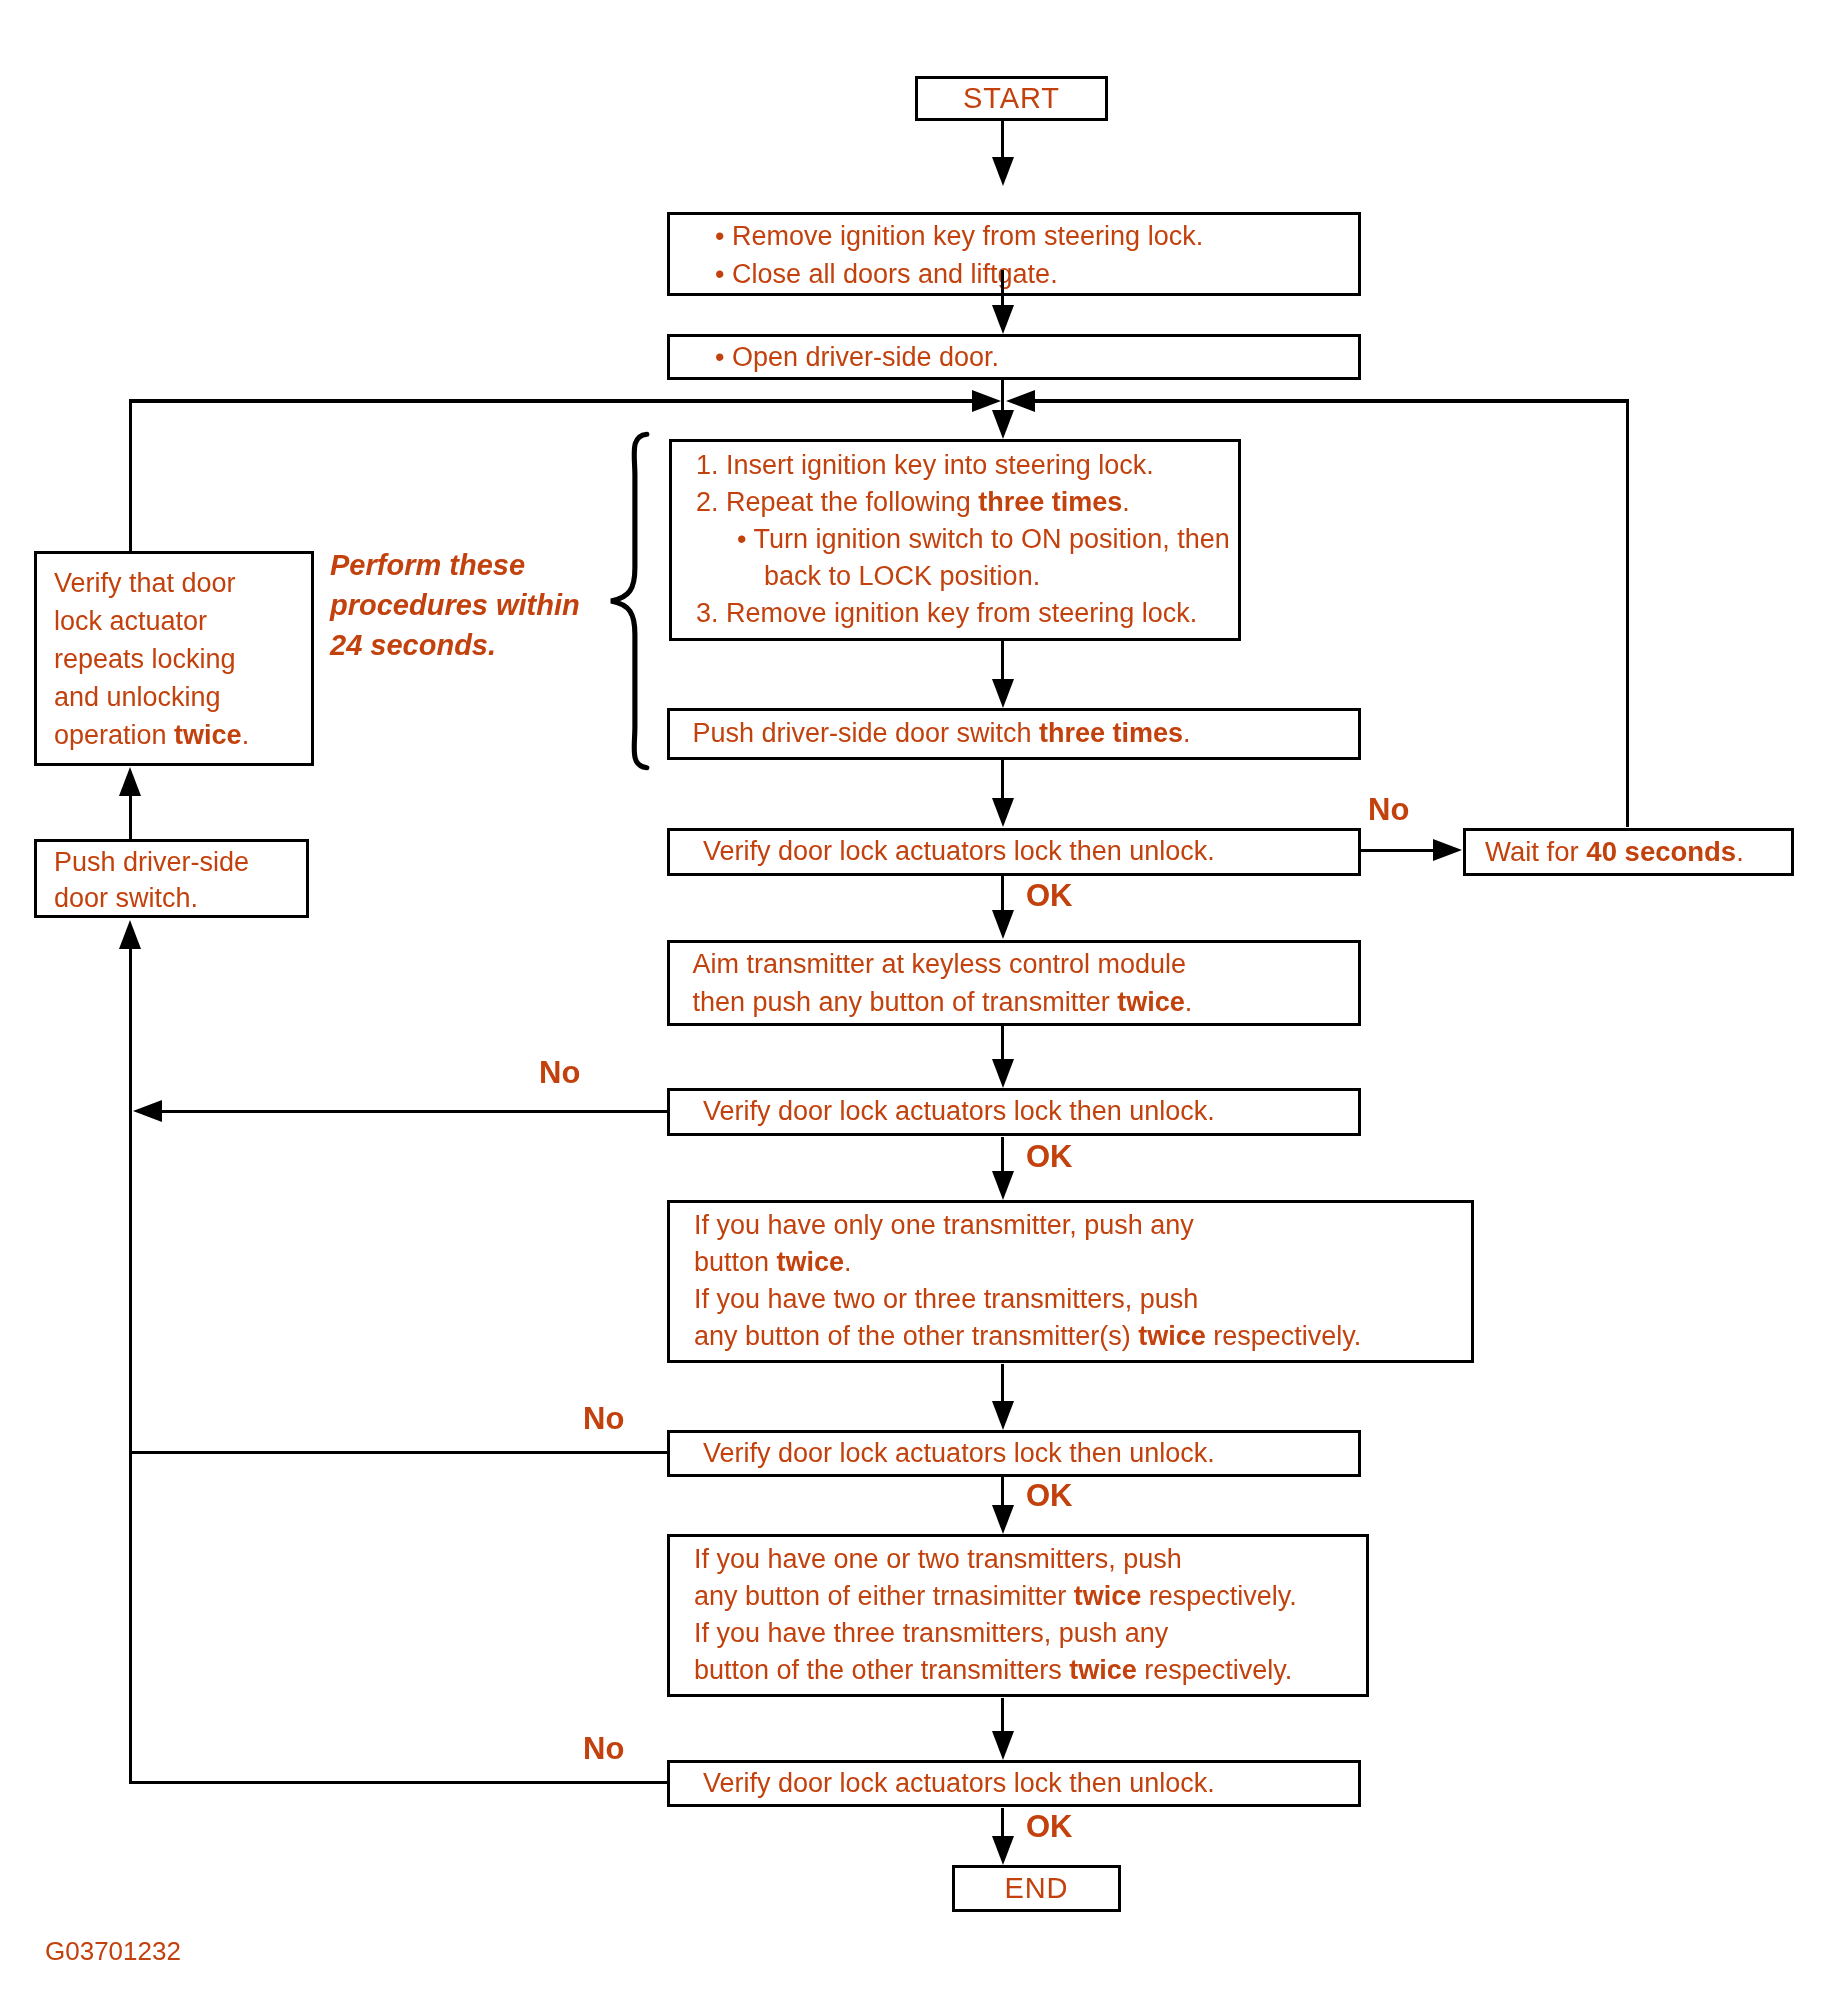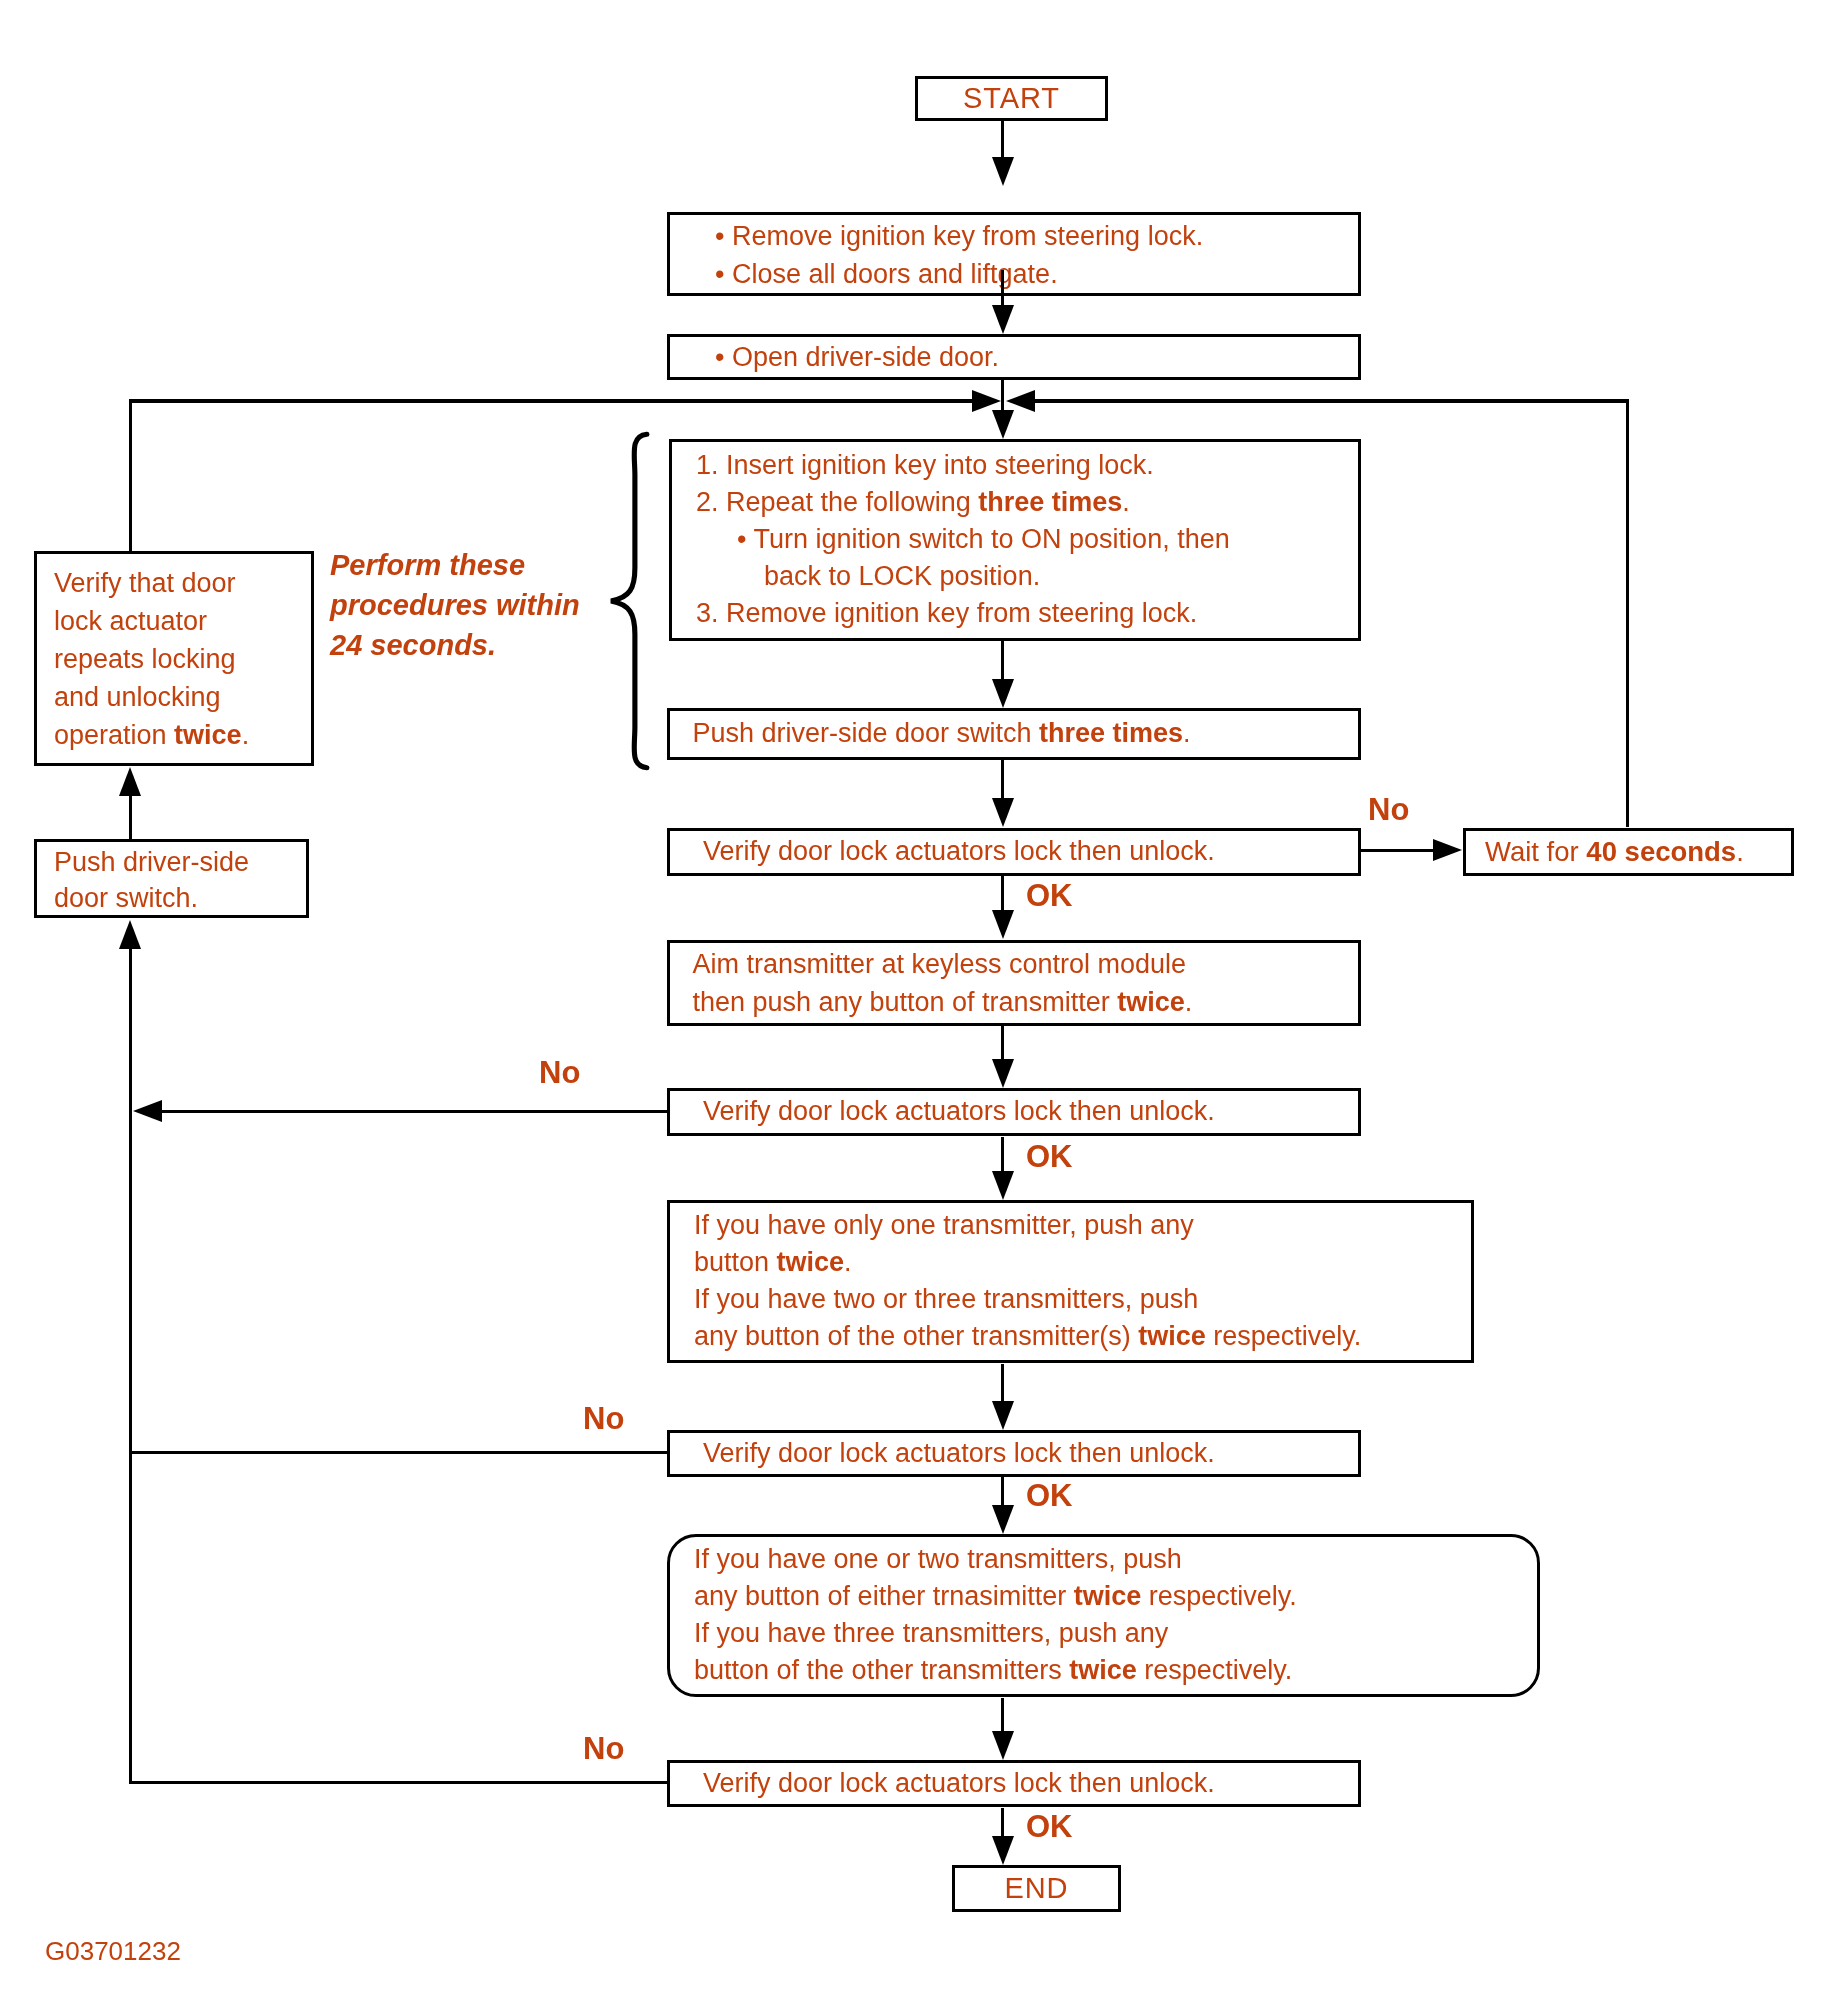--- a/index.html
+++ b/index.html
@@ -21,29 +21,29 @@
   .arr.up{border-left:11.2px solid transparent;border-right:11.2px solid transparent;border-bottom:29px solid #000;}
   .arr.right{border-top:11.2px solid transparent;border-bottom:11.2px solid transparent;border-left:29px solid #000;}
   .arr.left{border-top:11.2px solid transparent;border-bottom:11.2px solid transparent;border-right:29px solid #000;}
   .lbl{position:absolute;font-weight:bold;font-size:31px;}
   #note{position:absolute;left:330px;top:545px;width:301px;font-size:29px;font-weight:bold;font-style:italic;line-height:40px;}
   #figid{position:absolute;left:45px;top:1936px;font-size:26px;}
   
   #box-start{left:915px;top:76px;width:193px;height:45px;line-height:38px;}
   #box-prep{left:667px;top:187px;width:694px;height:84px;padding:1.7px 6.9px 0 45px;line-height:38px;margin-top:25px;}
   #box-open{left:667px;top:334px;width:694px;height:46px;padding:0 6.9px 0 45px;line-height:40px;}
-  #box-cycle{left:669px;top:439px;width:692px;height:202px;padding:5.2px 6.9px 0 24px;line-height:37px;}
+  #box-cycle{left:669px;top:439px;width:572px;height:202px;padding:5.2px 6.9px 0 24px;line-height:37px;}
   #box-push3{left:667px;top:708px;width:694px;height:52px;padding:0 6.9px 0 22.4px;line-height:45px;}
   #box-verify1{left:667px;top:828px;width:694px;height:48px;padding:0 6.9px 0 33px;line-height:41px;}
   #box-wait{left:1463px;top:828px;width:331px;height:48px;padding:0 3.4px 0 19px;line-height:41px;font-size:27.5px;}
   #box-aim{left:667px;top:940px;width:694px;height:86px;padding:1.7px 6.9px 0 22.4px;line-height:38px;}
   #box-verify2{left:667px;top:1088px;width:694px;height:48px;padding:0 6.9px 0 33px;line-height:41px;}
   #box-onetx{left:667px;top:1200px;width:807px;height:163px;padding:4.3px 8.6px 0 24px;line-height:37px;}
   #box-verify3{left:667px;top:1430px;width:694px;height:47px;padding:0 6.9px 0 33px;line-height:40px;}
-  #box-multitx{left:667px;top:1534px;width:873px;height:163px;padding:4.3px 8.6px 0 24px;line-height:37px;border-radius:29px;}
+  #box-multitx{left:667px;top:1534px;width:702px;height:163px;padding:4.3px 8.6px 0 24px;line-height:37px;}
   #box-verify4{left:667px;top:1760px;width:694px;height:47px;padding:0 6.9px 0 33px;line-height:40px;}
   #box-end{left:952px;top:1865px;width:169px;height:47px;line-height:40px;}
   #box-actuator{left:34px;top:551px;width:280px;height:215px;padding:9.5px 5.2px 0 17px;line-height:38px;}
   #box-pushswitch{left:34px;top:839px;width:275px;height:79px;padding:1.7px 5.2px 0 17px;line-height:36px;}
 </style>
 </head>
 <body>
 
 <div id="canvas">
 

